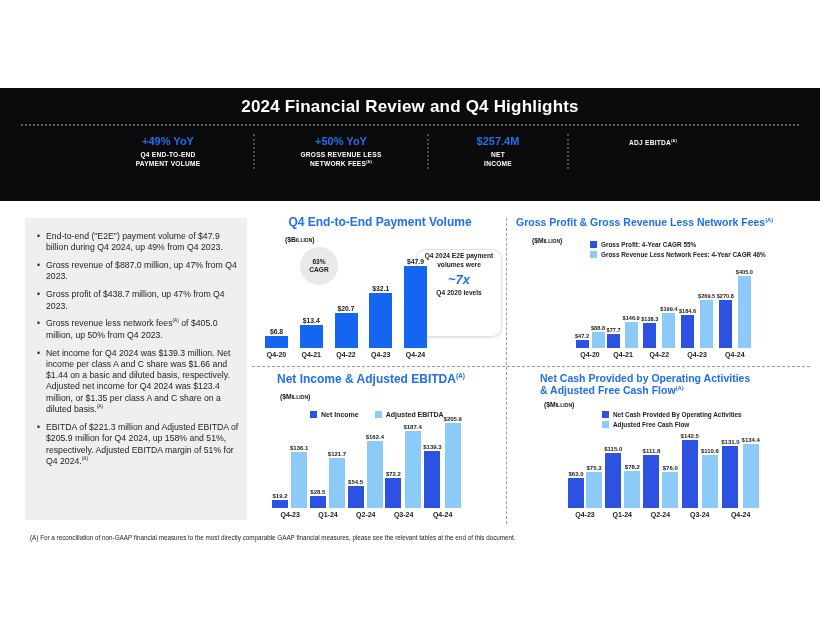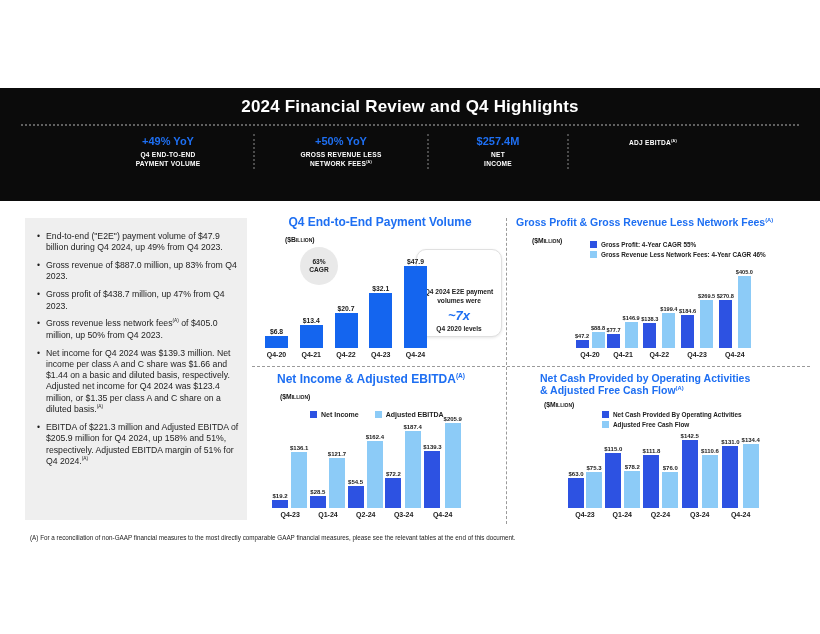--- a/index.html
+++ b/index.html
@@ -44,21 +44,21 @@
   
   .c1{left:255px;top:216px;width:250px;height:148px;}
   .c1 .unit{left:30px;top:20px;}
   .c1 .plot{left:10px;width:162px;}
   .c1 .blabel{font-size:6.8px;}
   .cagr{position:absolute;left:45px;top:31px;width:38px;height:38px;border-radius:50%;background:#e9e9e9;
         display:flex;flex-direction:column;align-items:center;justify-content:center;
         font-size:6.6px;font-weight:bold;color:#222;line-height:1.25;}
   .callout{position:absolute;right:3px;top:33px;width:80px;height:82px;border:1px solid #e0e0e0;border-radius:10px;
         background:#fff;box-shadow:0 1px 3px rgba(0,0,0,.10);display:flex;flex-direction:column;
-        align-items:center;justify-content:flex-end;text-align:center;font-size:6.6px;font-weight:bold;color:#222;
+        align-items:center;justify-content:flex-start;text-align:center;font-size:6.6px;font-weight:bold;color:#222;
         line-height:1.35;padding:2px;}
   .callout .big{color:#1e6ff2;font-size:13px;font-style:italic;font-weight:800;margin:1px 0;}
 
   
   .c2{left:512px;top:216px;width:300px;height:148px;}
   .c2 .ctitle{font-size:10.5px;padding-left:4px;}
   .c2 .unit{left:20px;top:21px;}
   .c2 .legend{left:78px;top:25px;}
   .c2 .plot{left:63px;width:178px;}
   .c2 .blabel{font-size:5.6px;}
@@ -116,21 +116,21 @@
         <div class="klabel">
           <span>ADJ EBITDA</span><sup>(A)</sup>
         </div>
       </div>
     </div>
   </div>
 
   <div class="panel">
     <ul id="bullets">
         <li>End-to-end ("E2E") payment volume of $47.9 billion during Q4 2024, up 49% from Q4 2023.</li>
-        <li>Gross revenue of $887.0 million, up 83% from Q4 2023.</li>
+        <li>Gross revenue of $887.0 million, up 47% from Q4 2023.</li>
         <li>Gross profit of $438.7 million, up 47% from Q4 2023.</li>
         <li>Gross revenue less network fees<sup>(A)</sup> of $405.0 million, up 50% from Q4 2023.</li>
         <li>Net income for Q4 2024 was $139.3 million. Net income per class A and C share was $1.66 and $1.44 on a basic and diluted basis, respectively. Adjusted net income for Q4 2024 was $123.4 million, or $1.35 per class A and C share on a diluted basis.<sup>(A)</sup></li>
         <li>EBITDA of $221.3 million and Adjusted EBITDA of $205.9 million for Q4 2024, up 158% and 51%, respectively. Adjusted EBITDA margin of 51% for Q4 2024.<sup>(A)</sup></li>
       </ul>
   </div>
 
   <div class="chart c1">
     <div class="ctitle">Q4 End-to-End Payment Volume</div>
     <div class="unit">($Billion)</div>

